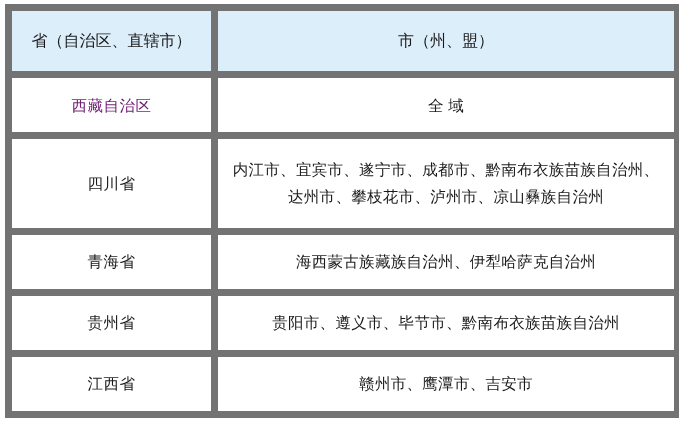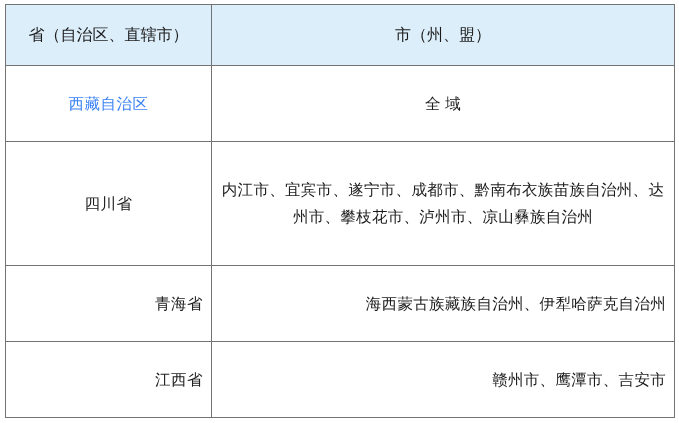--- a/index.html
+++ b/index.html
@@ -23,49 +23,49 @@
     table-layout: fixed;
     width: 669px;
     height: 414px;
     border: 1px solid #6aa9d8;
   }
   table.region-table col.col-province { width: 206px; }
   table.region-table col.col-city { width: 463px; }
 
   table.region-table th,
   table.region-table td {
-    border: 1px solid #737373;
+    border: 7px solid #737373;
     text-align: center;
     vertical-align: middle;
     color: #1a1a1a;
     font-size: 15.5px;
     padding: 4px 8px;
     line-height: 1.75;
   }
   table.region-table thead th {
     background: #ddeefb;
     font-weight: normal;
     font-size: 16px;
     height: 52px;
   }
   .cell-inner {
     display: block;
   }
   .province-cell {
     letter-spacing: 0.5px;
   }
   .highlight-red {
-    color: #3b82f6;
+    color: #701a75;
   }
   .city-cell {
     letter-spacing: 0.3px;
   }
   tr.row-h1 td { height: 42px; }
   tr.row-h2 td { height: 74px; }
-  tr.row-h3 td { height: 42px; text-align: right; }
+  tr.row-h3 td { height: 42px; }
 </style>
 </head>
 <body>
 
 <div class="table-wrap">
   <table class="region-table">
     <colgroup>
       <col class="col-province">
       <col class="col-city">
     </colgroup>
@@ -95,20 +95,28 @@
       <tr class="row-h3">
         <td class="province-cell">
           <span class="cell-inner">青海省</span>
         </td>
         <td class="city-cell">
           <span class="cell-inner">海西蒙古族藏族自治州、伊犁哈萨克自治州</span>
         </td>
       </tr>
       <tr class="row-h3">
         <td class="province-cell">
+          <span class="cell-inner">贵州省</span>
+        </td>
+        <td class="city-cell">
+          <span class="cell-inner">贵阳市、遵义市、毕节市、黔南布衣族苗族自治州</span>
+        </td>
+      </tr>
+      <tr class="row-h3">
+        <td class="province-cell">
           <span class="cell-inner">江西省</span>
         </td>
         <td class="city-cell">
           <span class="cell-inner">赣州市、鹰潭市、吉安市</span>
         </td>
       </tr>
 
     </tbody>
   </table>
 </div>

